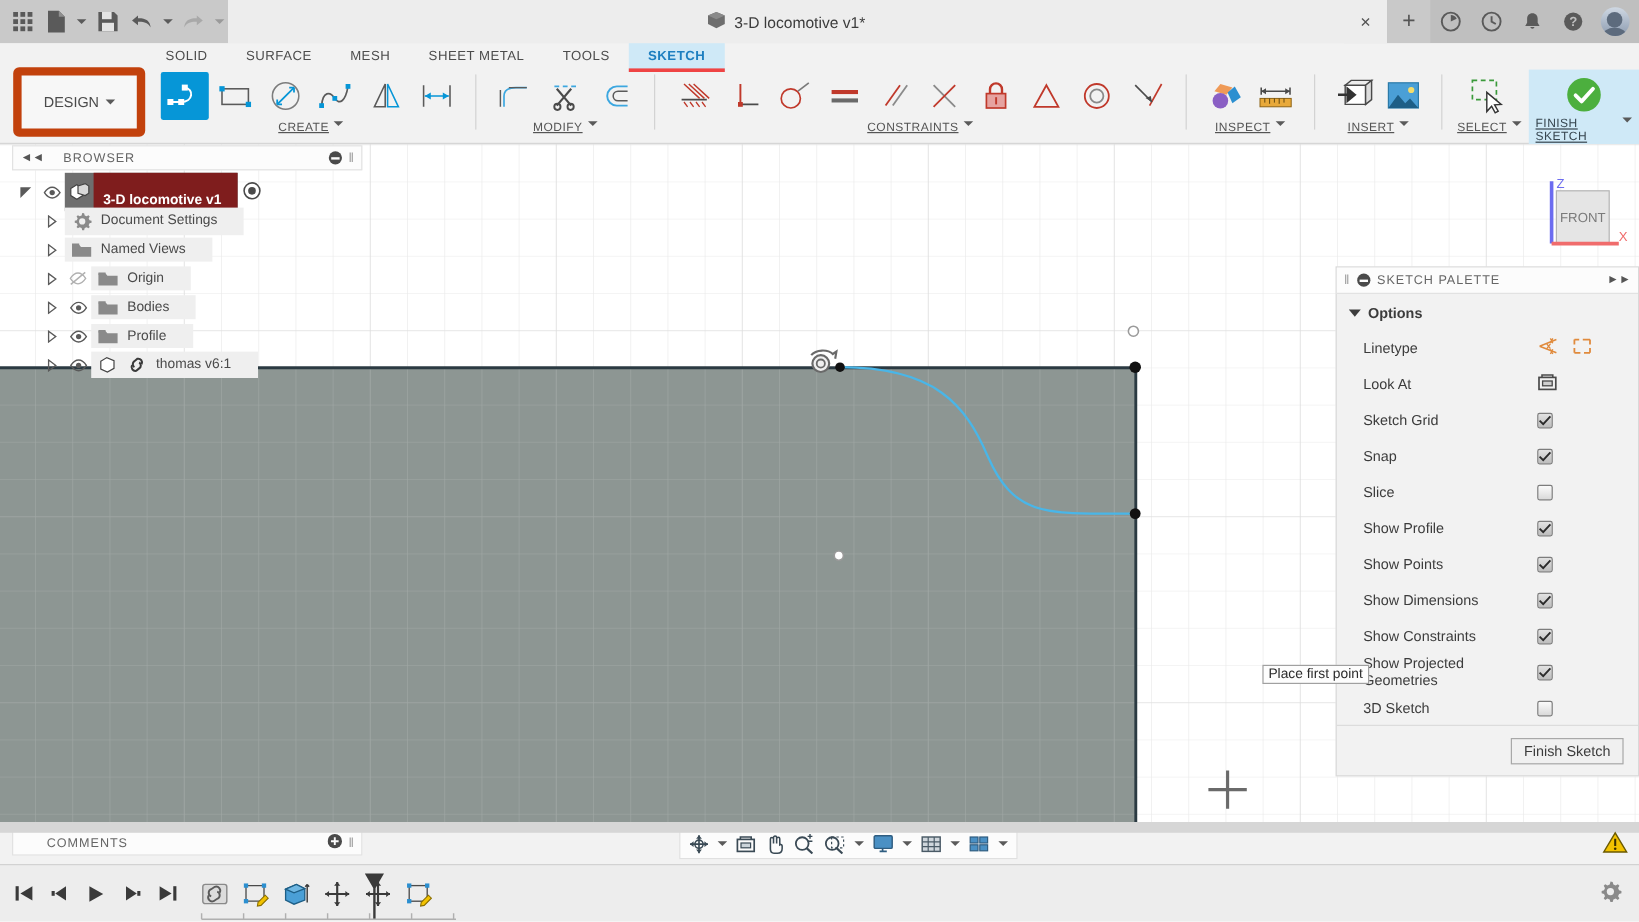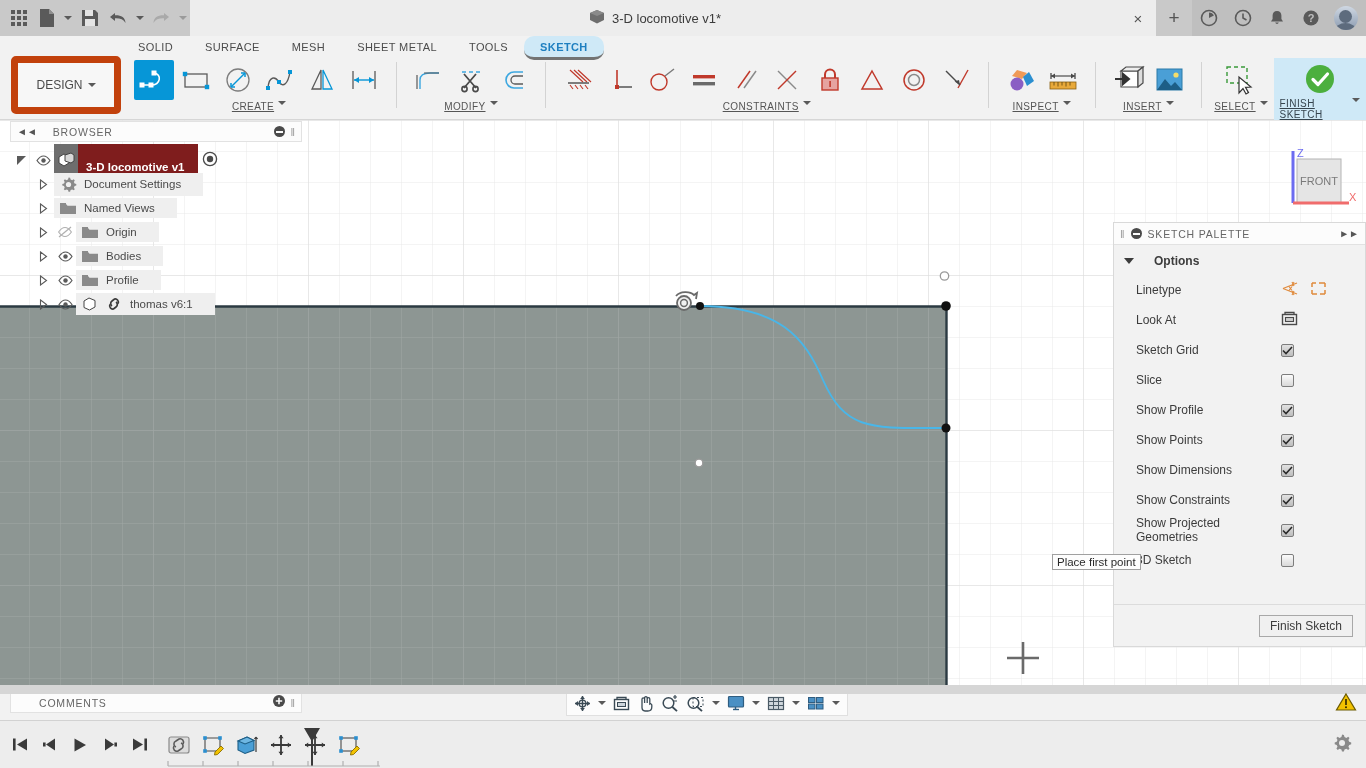--- a/index.html
+++ b/index.html
@@ -74,22 +74,21 @@
   }
   .tabs{
     position:absolute; left:122px; top:0; height:22px; display:flex; align-items:flex-start;
   }
   .tab{
     font-size:11px; color:#4c4c4c; letter-spacing:.4px;
     padding:5px 16px 4px; cursor:pointer; white-space:nowrap;
   }
   .tab.active{
     background:#cfe9f7; color:#1e7fc0; font-weight:bold;
-    border-bottom:3px solid #737373;
-    border-radius:10px;
+    border-bottom:3px solid #ef4444;
   }
 
   .design-btn{
     position:absolute; left:11px; top:20px; width:110px; height:58px;
     border:7px solid #c2410c; border-radius:5px; background:#f7f7f7;
     display:flex; align-items:center; justify-content:center; gap:5px;
     font-size:12px; color:#4a4a4a; cursor:pointer;
   }
 
   .panels{ position:absolute; left:128px; top:22px; right:0; height:62px; display:flex; align-items:flex-start; }
@@ -155,21 +154,21 @@
     display:flex; flex-direction:column;
   }
   .pal-head{
     height:22px; background:#fcfcfc; border-bottom:1px solid #e2e2e2;
     display:flex; align-items:center; padding:0 6px; gap:6px;
   }
   .pal-head .ptitle{ font-size:10.5px; letter-spacing:.8px; color:#666; }
   .pal-head .ppin{ margin-left:auto; color:#555; font-size:10px; cursor:pointer;}
   .pal-body{ flex:1; padding:8px 0 0 0; overflow:hidden; }
   .opt-header{
-    display:flex; align-items:center; gap:20px; font-size:12px; font-weight:bold; color:#3c3c3c;
+    display:flex; align-items:center; gap:6px; font-size:12px; font-weight:bold; color:#3c3c3c;
     padding:1px 0 7px 10px; cursor:pointer;
   }
   .tri-down{ width:0;height:0;border-left:5px solid transparent;border-right:5px solid transparent;border-top:6px solid #3c3c3c;}
   .opt-row{
     display:flex; align-items:center; height:30px; padding:0 0 0 22px; font-size:12px; color:#3c3c3c;
   }
   .opt-row .olabel{ flex:1; }
   .opt-ctrl{ width:84px; display:flex; align-items:center; gap:9px;}
   .cbx{
     width:13px;height:13px;border:1px solid #7d7d7d;border-radius:2px;
@@ -870,20 +869,30 @@
         <span class="olabel">Sketch Grid</span>
         <span class="opt-ctrl">
           <span class="cbx on">
             <svg width="11" height="9" viewBox="0 0 11 9">
                 <path d="M1 4.5 L4 7.5 L10 1" fill="none" stroke="#2b2b2b" stroke-width="1.6"></path>
               </svg>
           </span>
         </span>
       </div>
 
+      <div class="opt-row">
+        <span class="olabel">Snap</span>
+        <span class="opt-ctrl">
+          <span class="cbx on">
+            <svg width="11" height="9" viewBox="0 0 11 9">
+                <path d="M1 4.5 L4 7.5 L10 1" fill="none" stroke="#2b2b2b" stroke-width="1.6"></path>
+              </svg>
+          </span>
+        </span>
+      </div>
 
       <div class="opt-row">
         <span class="olabel">Slice</span>
         <span class="opt-ctrl">
           <span class="cbx"></span>
         </span>
       </div>
 
       <div class="opt-row">
         <span class="olabel">Show Profile</span>

